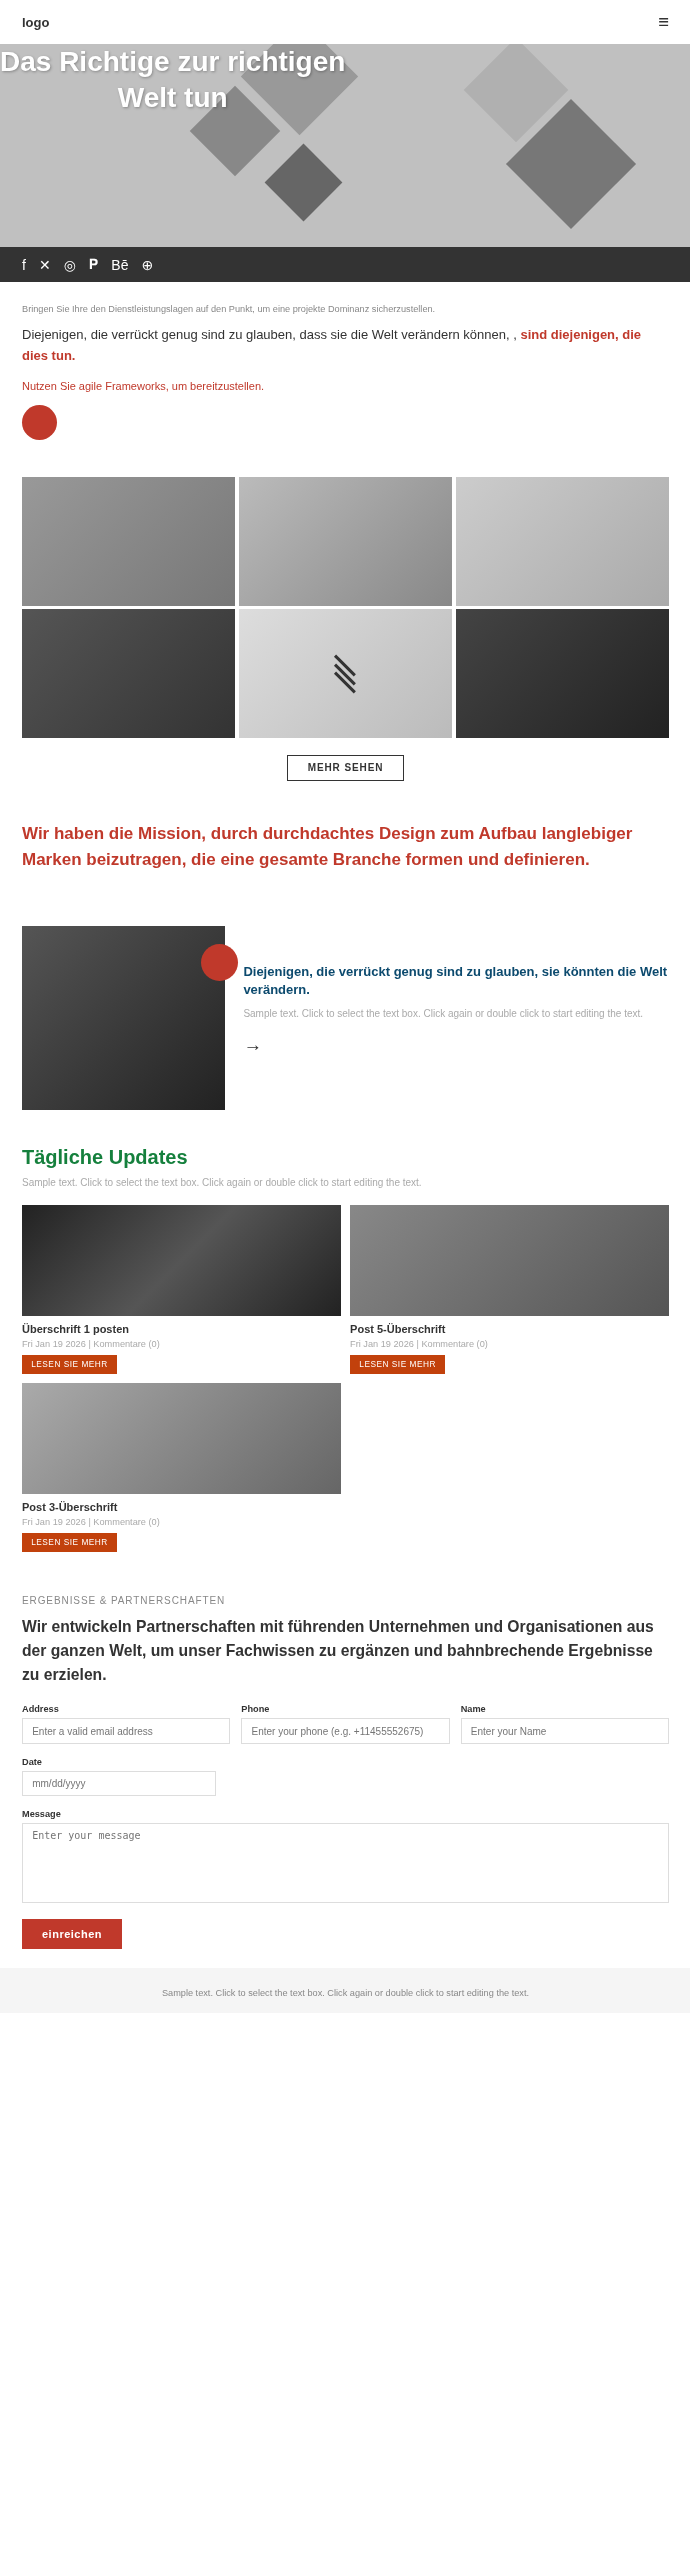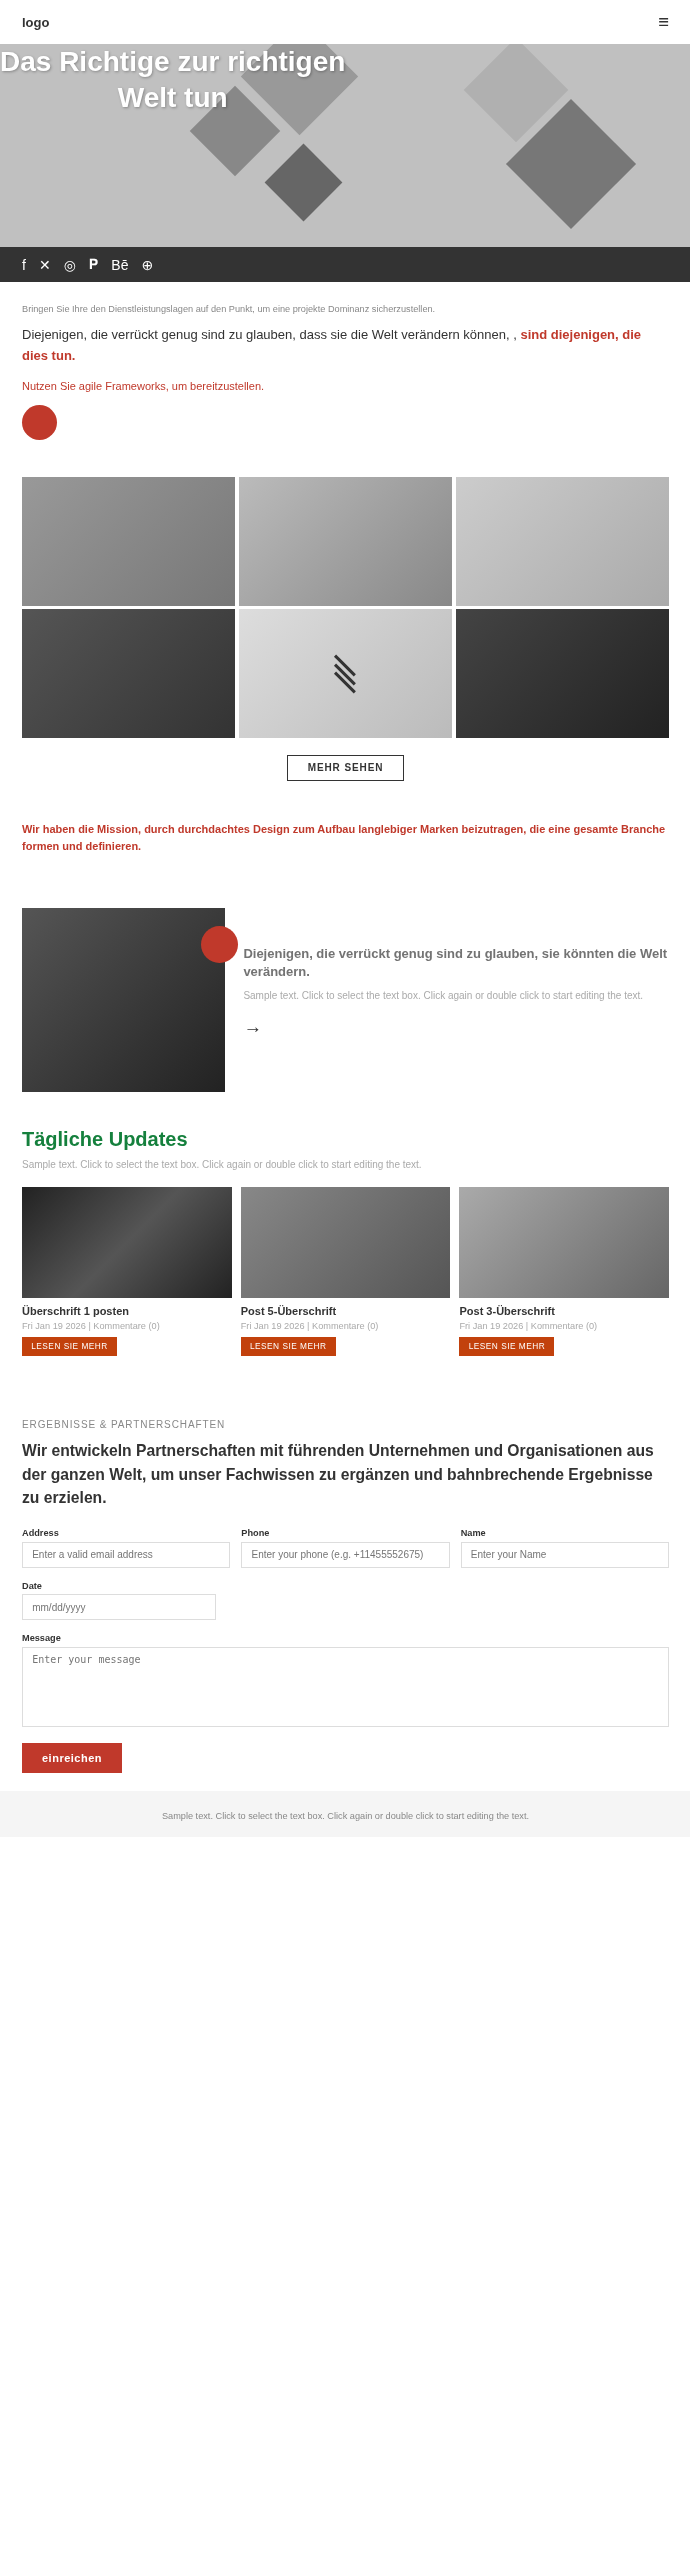--- a/index.html
+++ b/index.html
@@ -34,40 +34,40 @@
     .gc5 { background: linear-gradient(135deg, #ddd 0%, #bbb 100%); height: 129px; display: flex; align-items: center; justify-content: center; }
     .gc5-lines { display: flex; flex-direction: column; gap: 5.5px; align-items: center; }
     .gc5-line { background: #333; height: 2.8px; width: 28px; transform: rotate(45deg); }
     .gc6 { background: linear-gradient(135deg, #444 0%, #222 100%); height: 129px; }
 
     .gallery-btn-row { text-align: center; margin: 16.6px 0 9.2px; }
     .gallery-btn { background: #fff; border: 1.4px solid #333; color: #333; font-size: 10px; padding: 6.4px 20px; cursor: pointer; letter-spacing: 0.9px; font-weight: bold; }
 
     
     .mission { padding: 22px 22px 18.4px; }
-    .mission-text { color: #c0392b; font-size: 11px; font-weight: bold; line-height: 1.5; margin-bottom: 16.6px; }
+    .mission-text { color: #c0392b; font-size: 17px; font-weight: bold; line-height: 1.5; margin-bottom: 16.6px; }
     .mission-buttons { display: flex; gap: 9.2px; }
     .btn-outline { border: 1.4px solid #333; background: #fff; color: #333; font-size: 10px; padding: 7.4px 16.6px; cursor: pointer; font-weight: bold; letter-spacing: 0.5px; }
     .btn-outline-red { border: 1.4px solid #c0392b; background: #fff; color: #c0392b; font-size: 10px; padding: 7.4px 16.6px; cursor: pointer; font-weight: bold; letter-spacing: 0.5px; }
 
     
     .feature { padding: 18.4px 22px; display: flex; gap: 18.4px; align-items: flex-start; position: relative; }
     .feature-img { width: 203px; height: 184px; background: linear-gradient(135deg, #555 0%, #222 100%); flex-shrink: 0; position: relative; }
     .feature-red-dot { position: absolute; top: 18.4px; right: -13px; width: 37px; height: 37px; border-radius: 50%; background: #c0392b; z-index: 2; }
     .feature-content { flex: 1; padding-top: 37px; }
-    .feature-title { font-size: 13px; font-weight: bold; color: #737373; margin-bottom: 7.4px; line-height: 1.4; }
+    .feature-title { font-size: 13px; font-weight: bold; color: #0c4a6e; margin-bottom: 7.4px; line-height: 1.4; }
     .feature-sample { font-size: 10px; color: #aaa; margin-bottom: 13px; line-height: 1.5; }
     .feature-arrow { font-size: 18.4px; color: #333; }
 
     
     .daily { padding: 18.4px 22px 9.2px; }
     .daily-title { font-size: 20px; font-weight: bold; color: #15803d; margin-bottom: 5.5px; }
     .daily-sample { font-size: 10px; color: #aaa; margin-bottom: 14.7px; line-height: 1.5; }
 
-    .posts-grid { display: grid; grid-template-columns: 1fr 1fr 1fr; gap: 9.2px; margin-bottom: 32px; }
+    .posts-grid { display: grid; grid-template-columns: 1fr 1fr; gap: 9.2px; margin-bottom: 12px; }
     .post-card { }
     .post-img { height: 111px; margin-bottom: 7.4px; }
     .post-img-1 { background: linear-gradient(135deg, #222 0%, #555 50%, #222 100%); }
     .post-img-2 { background: linear-gradient(135deg, #888 0%, #555 100%); }
     .post-img-3 { background: linear-gradient(135deg, #aaa 0%, #666 100%); }
     .post-title { font-size: 11px; font-weight: bold; color: #333; margin-bottom: 3.7px; }
     .post-meta { font-size: 9.2px; color: #aaa; margin-bottom: 5.5px; }
     .post-btn { background: #c2410c; color: #fff; border: none; font-size: 8.3px; padding: 4.6px 9.2px; cursor: pointer; font-weight: normal; letter-spacing: 0.5px; }
 
     

